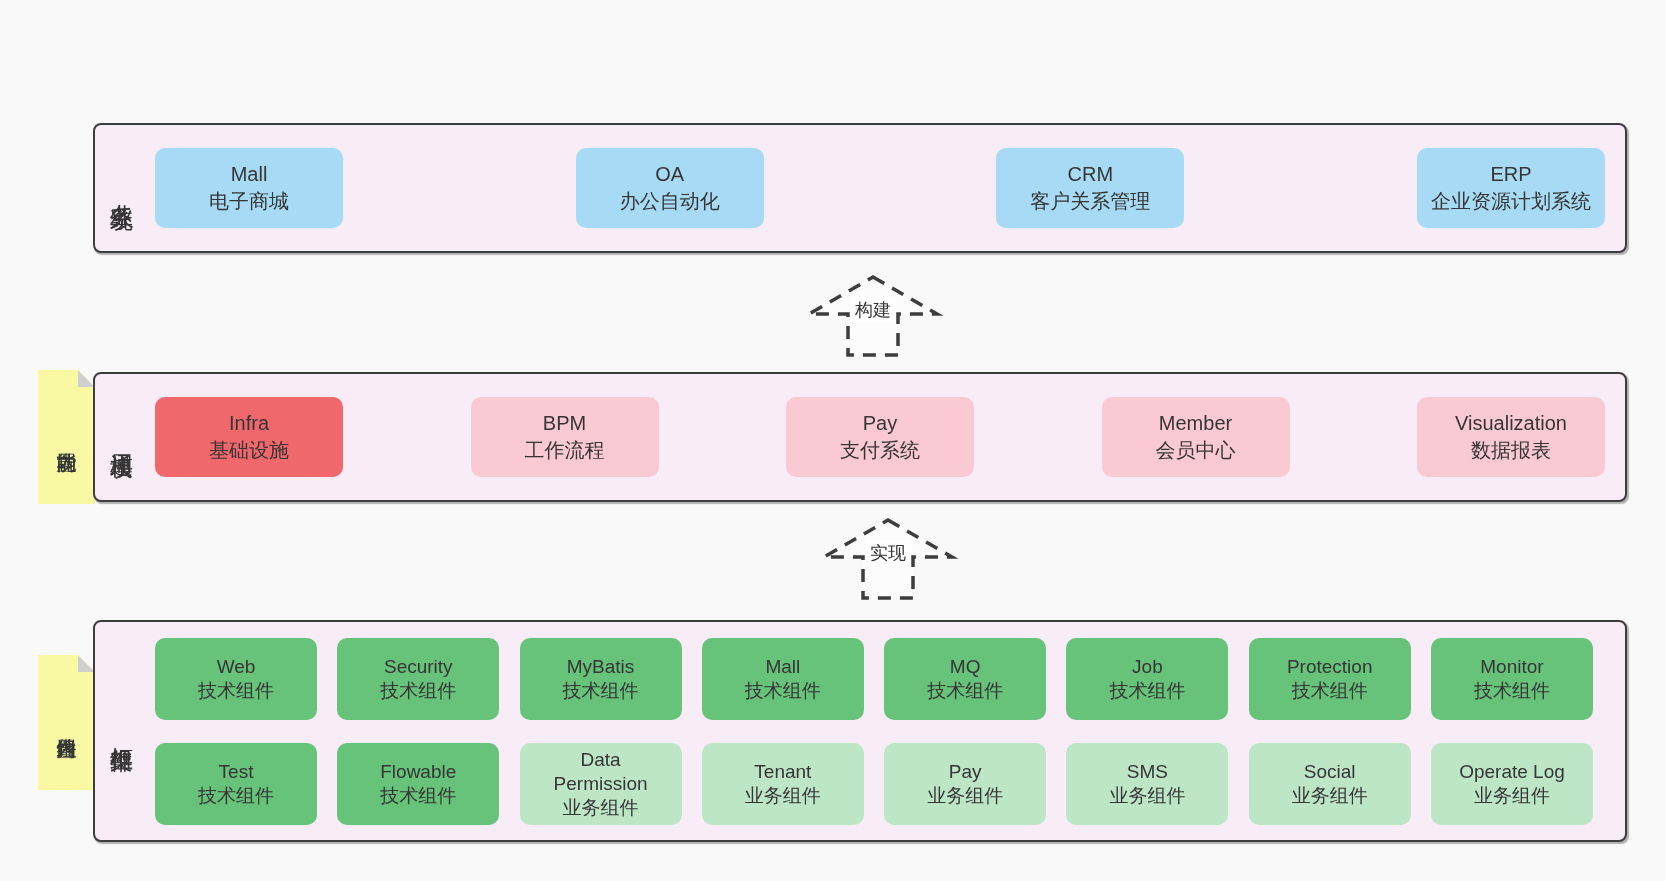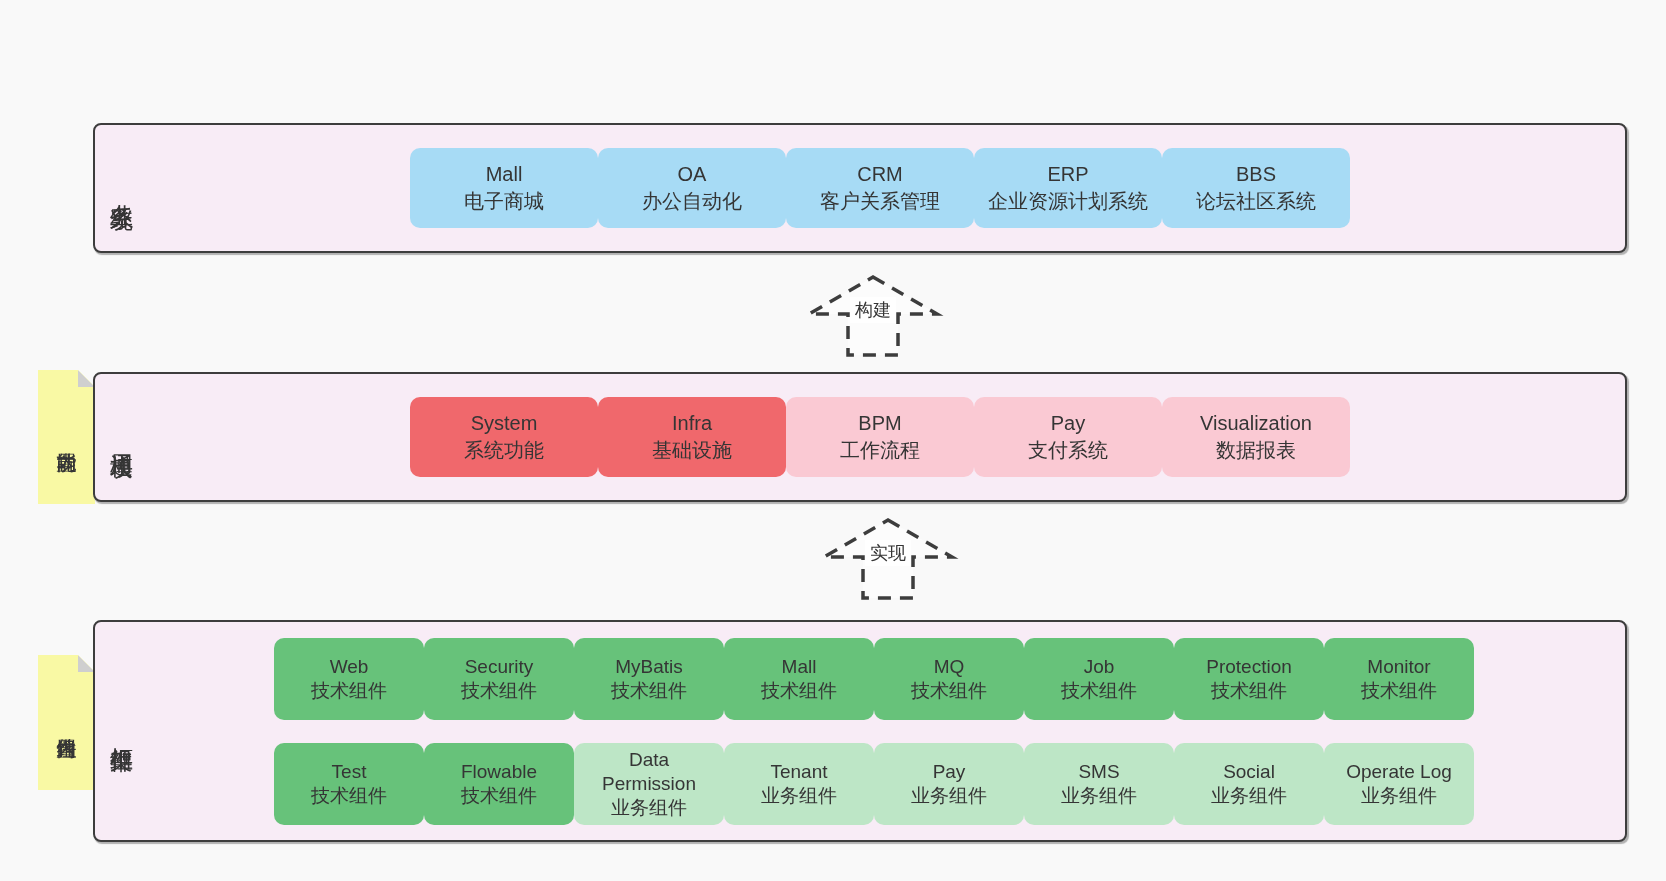--- a/index.html
+++ b/index.html
@@ -35,21 +35,21 @@
     font-size: 23px;
     line-height: 27px;
     letter-spacing: 1px;
     margin-left: 13px;
     flex: 0 0 auto;
     color: var(--text, #353535);
   }
   .boxes {
     flex: 1;
     display: flex;
-    justify-content: center;
+    justify-content: space-between;
     align-items: center;
     padding: 0 20px 0 20px;
   }
   .rows {
     flex: 1;
     display: flex;
     flex-direction: column;
     gap: 23px;
     padding: 0 32px 0 20px;
   }
@@ -59,21 +59,21 @@
     border-radius: 10px;
     display: flex;
     flex-direction: column;
     justify-content: center;
     align-items: center;
     text-align: center;
     font-size: 20px;
     line-height: 27px;
   }
   .wide  { width: 188px; height: 80px; }
-  .small { width: 150px; height: 82px; font-size: 19px; line-height: 24px; }
+  .small { width: 162px; height: 82px; font-size: 19px; line-height: 24px; }
   .small .box-name { max-width: 126px; }
   .blue        { background: var(--blue, #a7dbf5); }
   .red         { background: var(--red, #f0686c); }
   .pink        { background: var(--pink, #fac9d3); }
   .green-dark  { background: var(--green_dark, #67c27a); }
   .green-light { background: var(--green_light, #bde6c6); }
   
   .sticky {
     position: absolute;
     left: 38px;
@@ -132,57 +132,53 @@
         <div class="box-desc">办公自动化</div>
       </div>
       <div class="box wide blue">
         <div class="box-name">CRM</div>
         <div class="box-desc">客户关系管理</div>
       </div>
       <div class="box wide blue">
         <div class="box-name">ERP</div>
         <div class="box-desc">企业资源计划系统</div>
       </div>
-      <div class="box wide blue">
-        <div class="box-name">BBS</div>
-        <div class="box-desc">论坛社区系统</div>
-      </div>
     </div>
   </section>
 
   <div class="arrow" style="left:806px; top:274px;">
     <svg width="150" height="84" viewBox="0 0 150 84">
       <polygon points="67,3 131,40 92,40 92,81 42,81 42,40 3,40" fill="#fcfcfc" stroke="#3d3d3d" stroke-width="3.5" stroke-dasharray="13 9" stroke-linejoin="miter"></polygon>
     </svg>
     <div class="arrow-label">构建</div>
   </div>
 
   <div class="sticky" style="top:370px; height:134px;">
     <div class="fold"></div>
     <span class="v-text">内置功能</span>
   </div>
 
   <section class="layer" style="top:372px; height:130px;">
     <div class="layer-label">通用模块</div>
     <div class="boxes">
       <div class="box wide red">
-        <div class="box-name">System</div>
-        <div class="box-desc">系统功能</div>
-      </div>
-      <div class="box wide red">
         <div class="box-name">Infra</div>
         <div class="box-desc">基础设施</div>
       </div>
       <div class="box wide pink">
         <div class="box-name">BPM</div>
         <div class="box-desc">工作流程</div>
       </div>
       <div class="box wide pink">
         <div class="box-name">Pay</div>
         <div class="box-desc">支付系统</div>
+      </div>
+      <div class="box wide pink">
+        <div class="box-name">Member</div>
+        <div class="box-desc">会员中心</div>
       </div>
       <div class="box wide pink">
         <div class="box-name">Visualization</div>
         <div class="box-desc">数据报表</div>
       </div>
     </div>
   </section>
 
   <div class="arrow" style="left:821px; top:517px;">
     <svg width="150" height="84" viewBox="0 0 150 84">

